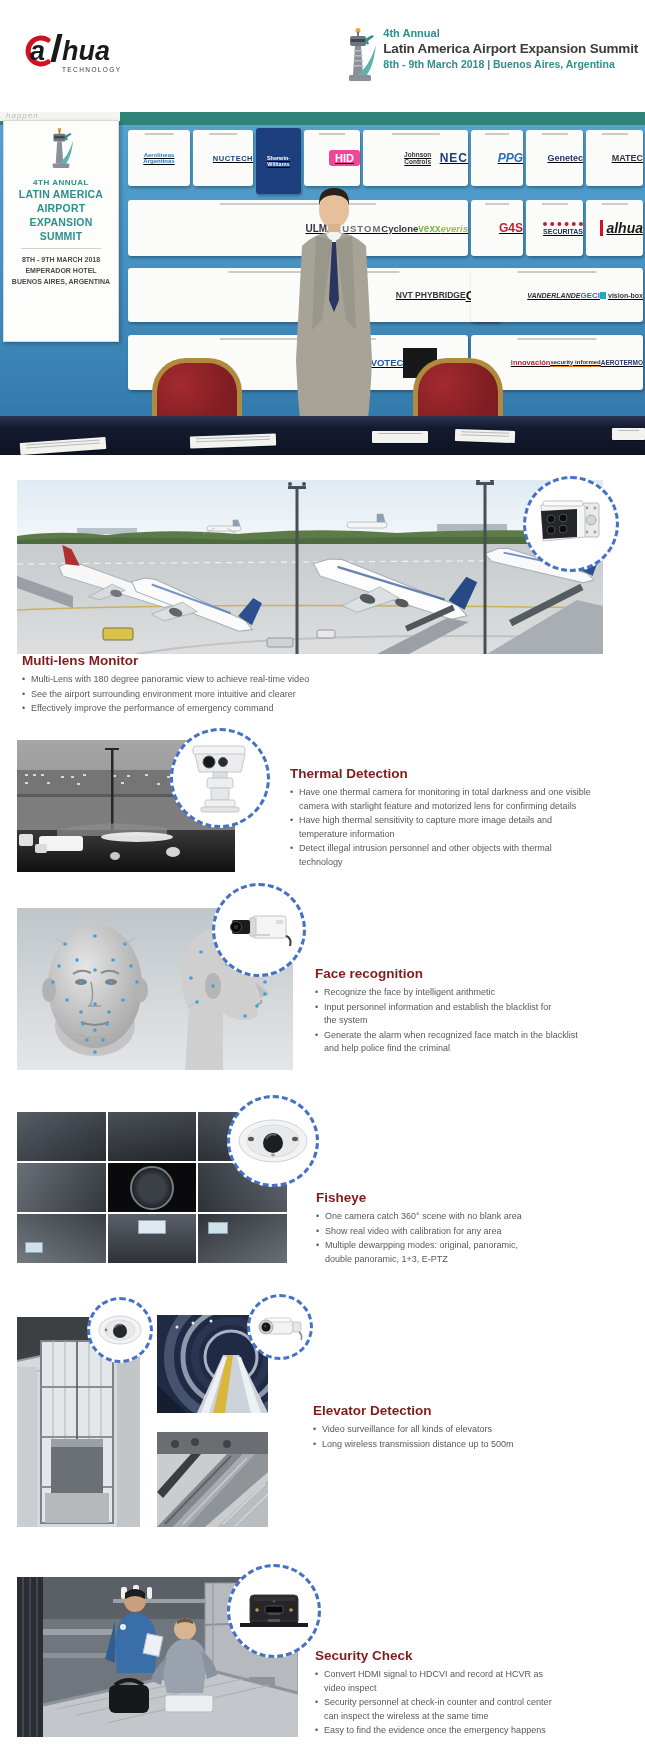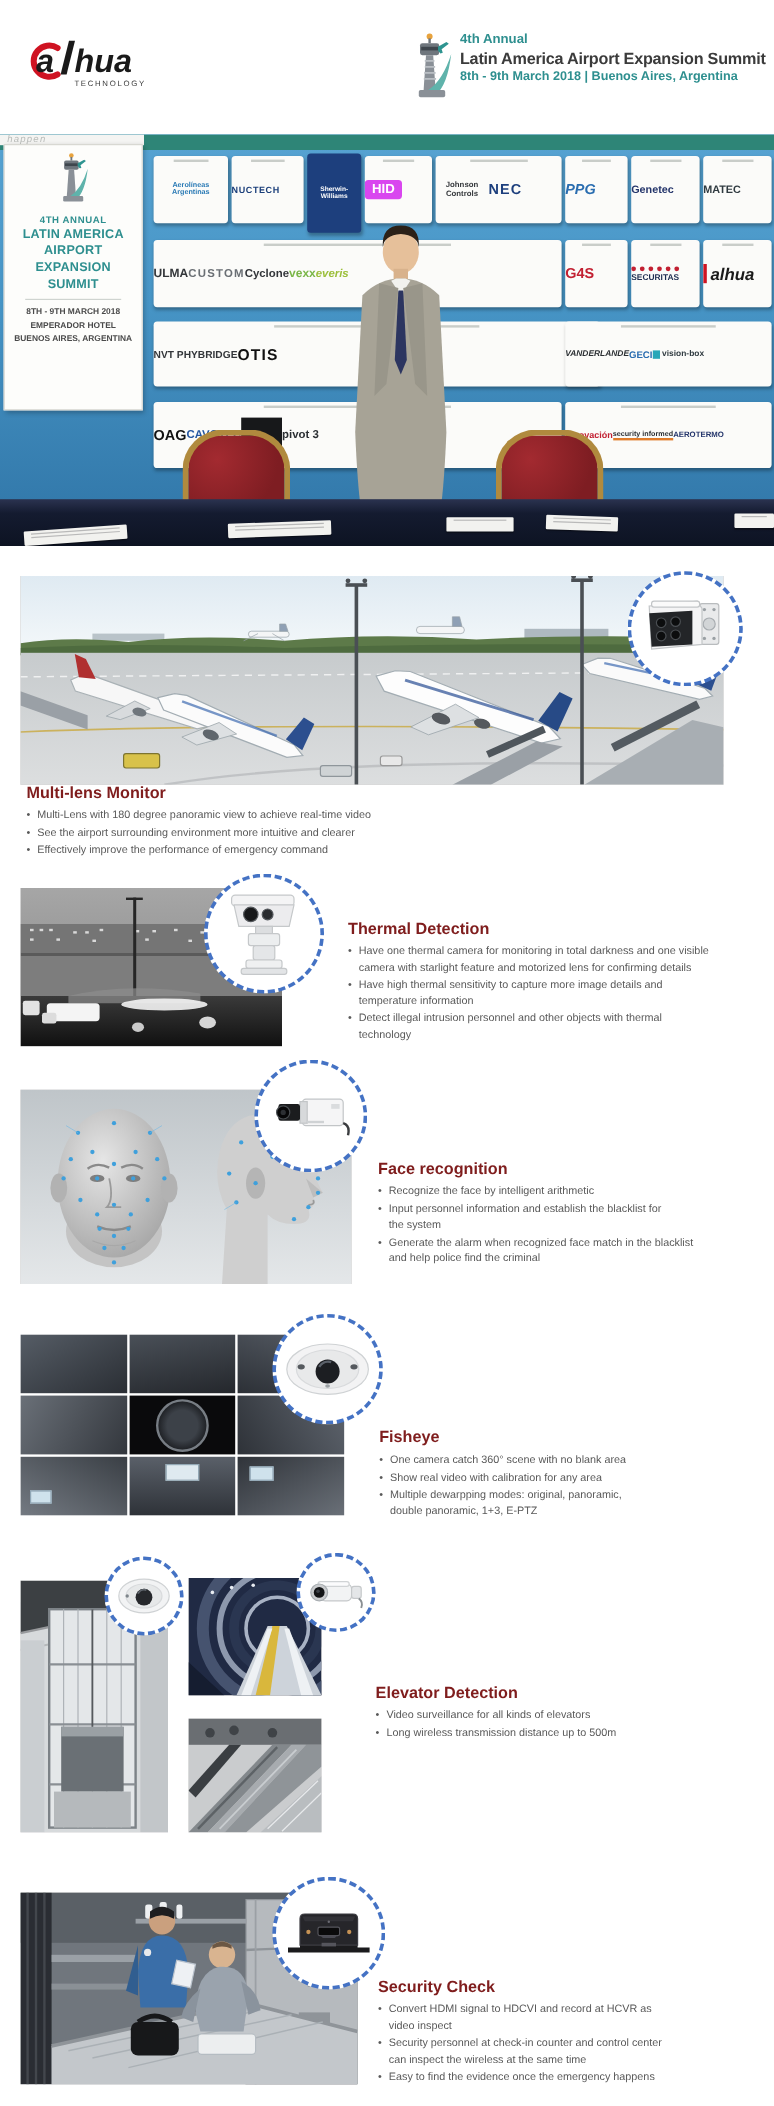--- a/index.html
+++ b/index.html
@@ -20,21 +20,21 @@
   .teal-strip{position:absolute;left:0;top:0;width:645px;height:13px;background:#2e8577;}
   .wall-corner{position:absolute;left:0;top:0;width:120px;height:9px;background:#f4f4f2;}
   .wall-text{position:absolute;left:6px;top:-1px;font-size:8px;color:#b9bcb9;font-style:italic;letter-spacing:1px;}
   .banner{position:absolute;left:3px;top:8px;width:116px;height:222px;background:#fdfdfb;
      border:1px solid #d8d8d2;box-shadow:2px 2px 4px rgba(0,0,0,.25);text-align:center;padding-top:6px;box-sizing:border-box;}
   .banner .b-annual{color:#2e8f8f;font-size:8px;font-weight:bold;margin-top:3px;letter-spacing:.5px;}
   .banner .b-big{color:#2e8f8f;font-size:10.5px;font-weight:bold;line-height:14px;letter-spacing:.2px;}
   .banner .b-div{width:80px;height:1px;background:#cfd4d0;margin:5px auto;}
   .banner .b-small{color:#4a4a4a;font-size:7px;font-weight:bold;line-height:11px;}
   .panel{position:absolute;background:#fbfbf9;border-radius:3px;box-shadow:1px 2px 3px rgba(0,0,0,.3);
-     display:flex;align-items:center;justify-content:flex-start;overflow:hidden;}
+     display:flex;align-items:center;justify-content:flex-end;overflow:hidden;text-decoration:underline;}
   .panel .cap{position:absolute;top:3px;left:50%;transform:translateX(-50%);width:46%;height:2px;background:#c9cdc9;}
   .lg{font-weight:bold;white-space:nowrap;}
   .man{position:absolute;left:282px;top:68px;width:104px;height:275px;z-index:4;}
   .chair{position:absolute;width:80px;height:66px;z-index:3;border:5px solid #b08a3e;border-bottom:none;
      border-radius:34px 34px 0 0;background:radial-gradient(circle at 30% 30%,#a32a30,#7e1d22 70%);}
   .table{position:absolute;left:0;top:304px;width:645px;height:39px;z-index:6;
      background:linear-gradient(180deg,#2b3350 0%,#141b30 30%,#0d1322 100%);}
   .paper{position:absolute;background:#f2f2ef;height:12px;border-radius:1px;box-shadow:0 1px 1px rgba(0,0,0,.4);}
   .paper i{display:block;height:1px;background:#b9b9b9;margin:2px 6px 0 6px;}
 
@@ -122,21 +122,21 @@
     </div>
     <div class="panel" style="left:193px;top:18px;width:60px;height:56px;">
       <span class="cap"></span>
         <span class="lg" style="font-size:7.5px;color:#1a3e7a;letter-spacing:.5px;">NUCTECH</span>
     </div>
     <div class="panel" style="left:256px;top:16px;width:45px;height:66px;background:#1d3f7d;">
       <span class="lg" style="font-size:5.5px;color:#fff;text-align:center;white-space:normal;">Sherwin-Williams</span>
     </div>
     <div class="panel" style="left:304px;top:18px;width:56px;height:56px;">
       <span class="cap"></span>
-        <span class="lg" style="font-size:11px;color:#fff;background:#d946ef;border-radius:3px;padding:2px 6px;">HID</span>
+        <span class="lg" style="font-size:11px;color:#fff;background:#ec4899;border-radius:3px;padding:2px 6px;">HID</span>
     </div>
     <div class="panel" style="left:363px;top:18px;width:105px;height:56px;">
       <span class="cap"></span>
       <span class="lg" style="font-size:6.5px;color:#33363a;text-align:center;white-space:normal;width:44px;">Johnson Controls</span>
       <span class="lg" style="font-size:12px;color:#1d3f7d;letter-spacing:1px;">NEC</span>
     </div>
     <div class="panel" style="left:471px;top:18px;width:52px;height:56px;">
       <span class="cap"></span>
         <span class="lg" style="font-size:12px;color:#2a6db0;font-style:italic;">PPG</span>
     </div>

